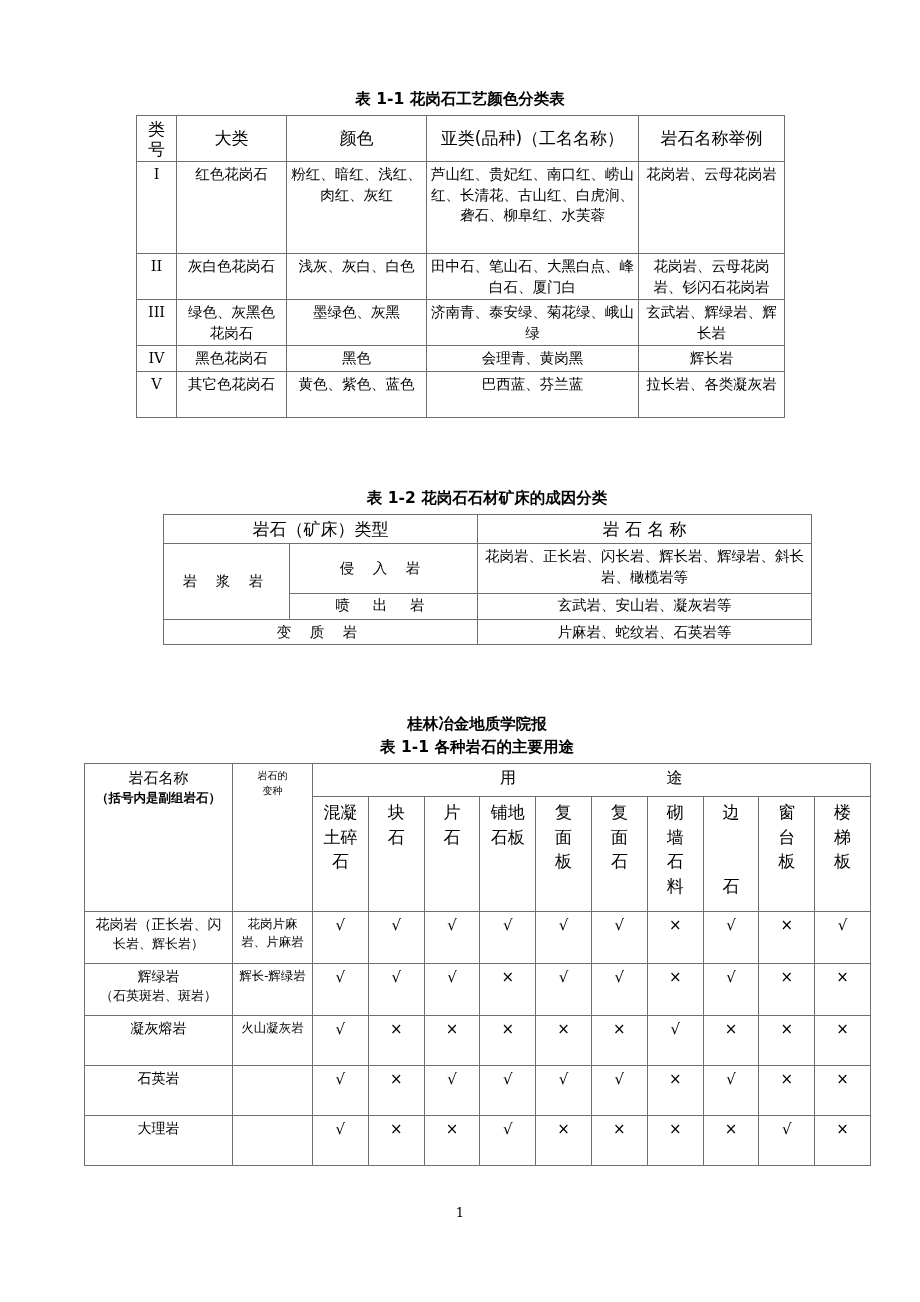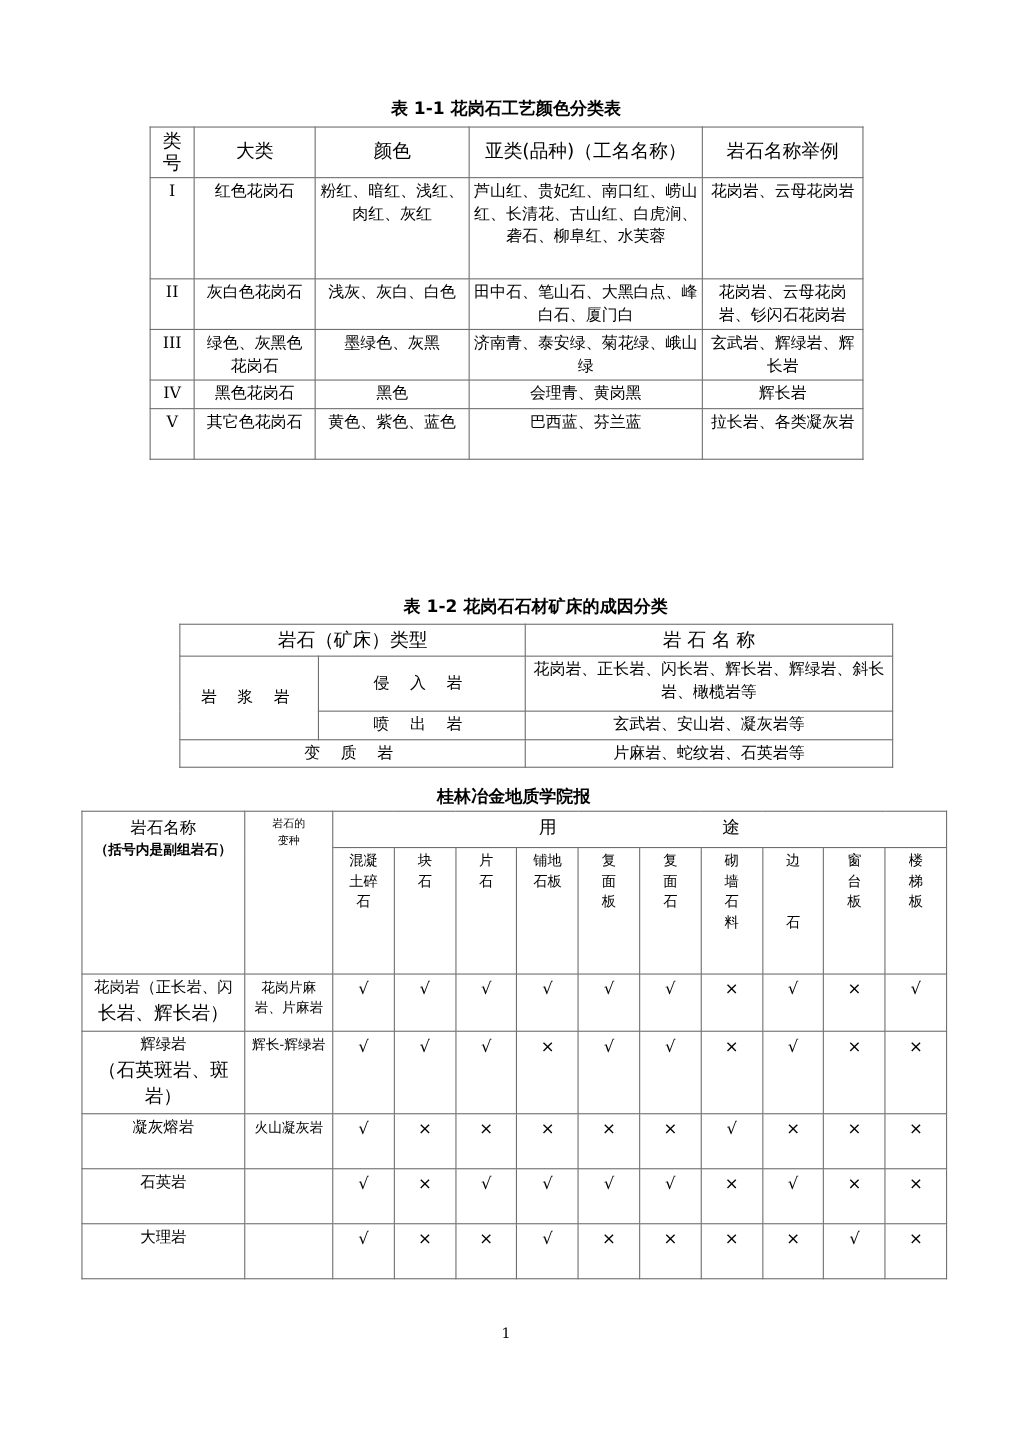--- a/index.html
+++ b/index.html
@@ -73,47 +73,47 @@
   #table1 .c-num   { width: 40px; }
   #table1 .c-major { width: 110px; }
   #table1 .c-color { width: 140px; }
   #table1 .c-sub   { width: 212px; }
   #table1 .c-ex    { width: 146px; }
 
   
   #block-t2 {
     position: absolute;
     left: 136px;
-    top: 541px;
+    top: 488px;
     width: 648px;
     padding-left: 27px;
   }
   #table2 { width: 648px; border-radius: 22px; }
   #table2 .c-a { width: 126px; }
   #table2 .c-b { width: 188px; }
   #table2 .c-c { width: 334px; }
 
   
   #block-t3 {
     position: absolute;
-    left: 74px;
+    left: 84px;
     top: 714px;
     width: 786px;
   }
   #table3 {
     width: 786px;
     font-size: 13px;
   }
   #table3 td { padding: 3px 3px; }
   #table3 .c-name { width: 148px; }
   #table3 .c-var  { width: 80px; }
   #table3 .c-use  { width: 55.8px; }
 
   .use-hdr {
-    font-size: 13px;
+    font-size: 17px;
     line-height: 1.45;
     text-align: center;
     vertical-align: top;
     height: 108px;
   }
   .use-hdr span { display: block; }
   .usetop {
     font-size: 16px;
     letter-spacing: 0.5px;
     text-align: center;
@@ -133,21 +133,21 @@
     font-size: 15px;
     font-family: "DejaVu Sans", "Liberation Sans", sans-serif;
   }
   .rowname {
     text-align: left;
     vertical-align: top;
     font-size: 14px;
   }
   .rowname .sub {
     display: block;
-    font-size: 17px;
+    font-size: 13px;
   }
   .varname {
     text-align: left;
     vertical-align: top;
     font-size: 12.5px;
     line-height: 1.45;
   }
 
   
   #pagenum {
@@ -245,34 +245,35 @@
       <tbody>
         <tr style="height:28px;">
           <td class="hdr ctr" colspan="2">岩石（矿床）类型</td>
           <td class="hdr ctr">岩 石 名 称</td>
         </tr>
         <tr style="height:50px;">
           <td class="ctr vmid sp-wide" rowspan="2">岩 浆 岩</td>
           <td class="ctr vmid sp-wide">侵 入 岩</td>
           <td class="lft">花岗岩、正长岩、闪长岩、辉长岩、辉绿岩、斜长岩、橄榄岩等</td>
         </tr>
-        <tr style="height:24px;">
+        <tr style="height:24px;font-family:Liberation Mono, monospace;">
           <td class="ctr vmid sp-wide">喷 出 岩</td>
           <td class="ctr vmid">玄武岩、安山岩、凝灰岩等</td>
         </tr>
         <tr style="height:24px;">
           <td class="ctr vmid sp-wide" colspan="2">变 质 岩</td>
           <td class="ctr vmid">片麻岩、蛇纹岩、石英岩等</td>
         </tr>
       </tbody>
     </table>
   </div>
 
   <div id="block-t3">
     <div class="centerline" id="t3-journal">桂林冶金地质学院报</div>
+    <div class="tbl-caption">表 1-1 各种岩石的主要用途</div>
 
     <table class="doc-table" id="table3">
       <colgroup>
         <col class="c-name">
           <col class="c-var">
         <col class="c-use">
           <col class="c-use">
           <col class="c-use">
           <col class="c-use">
           <col class="c-use">

